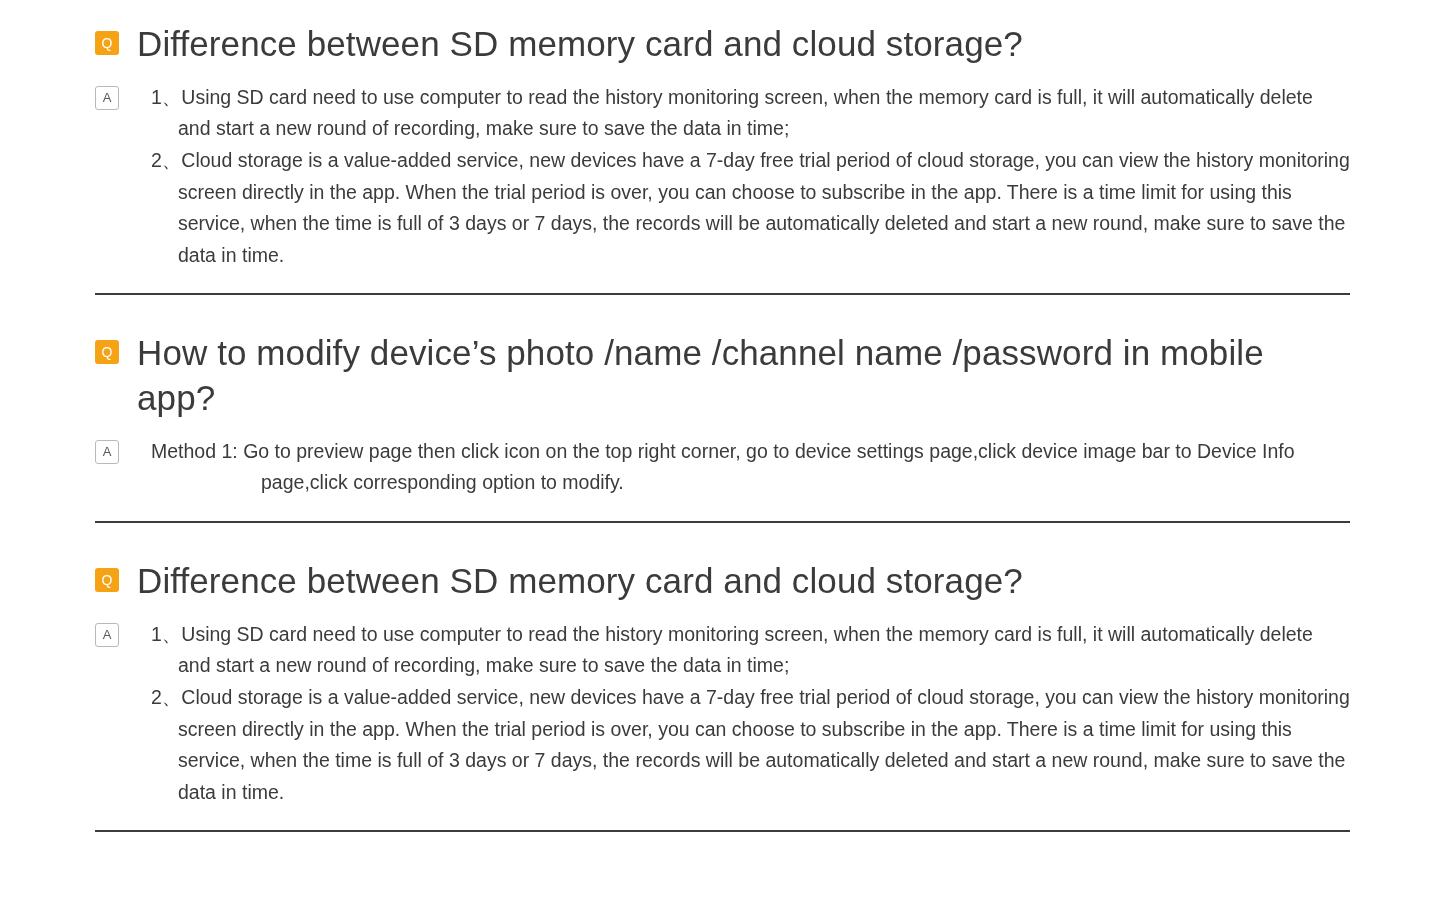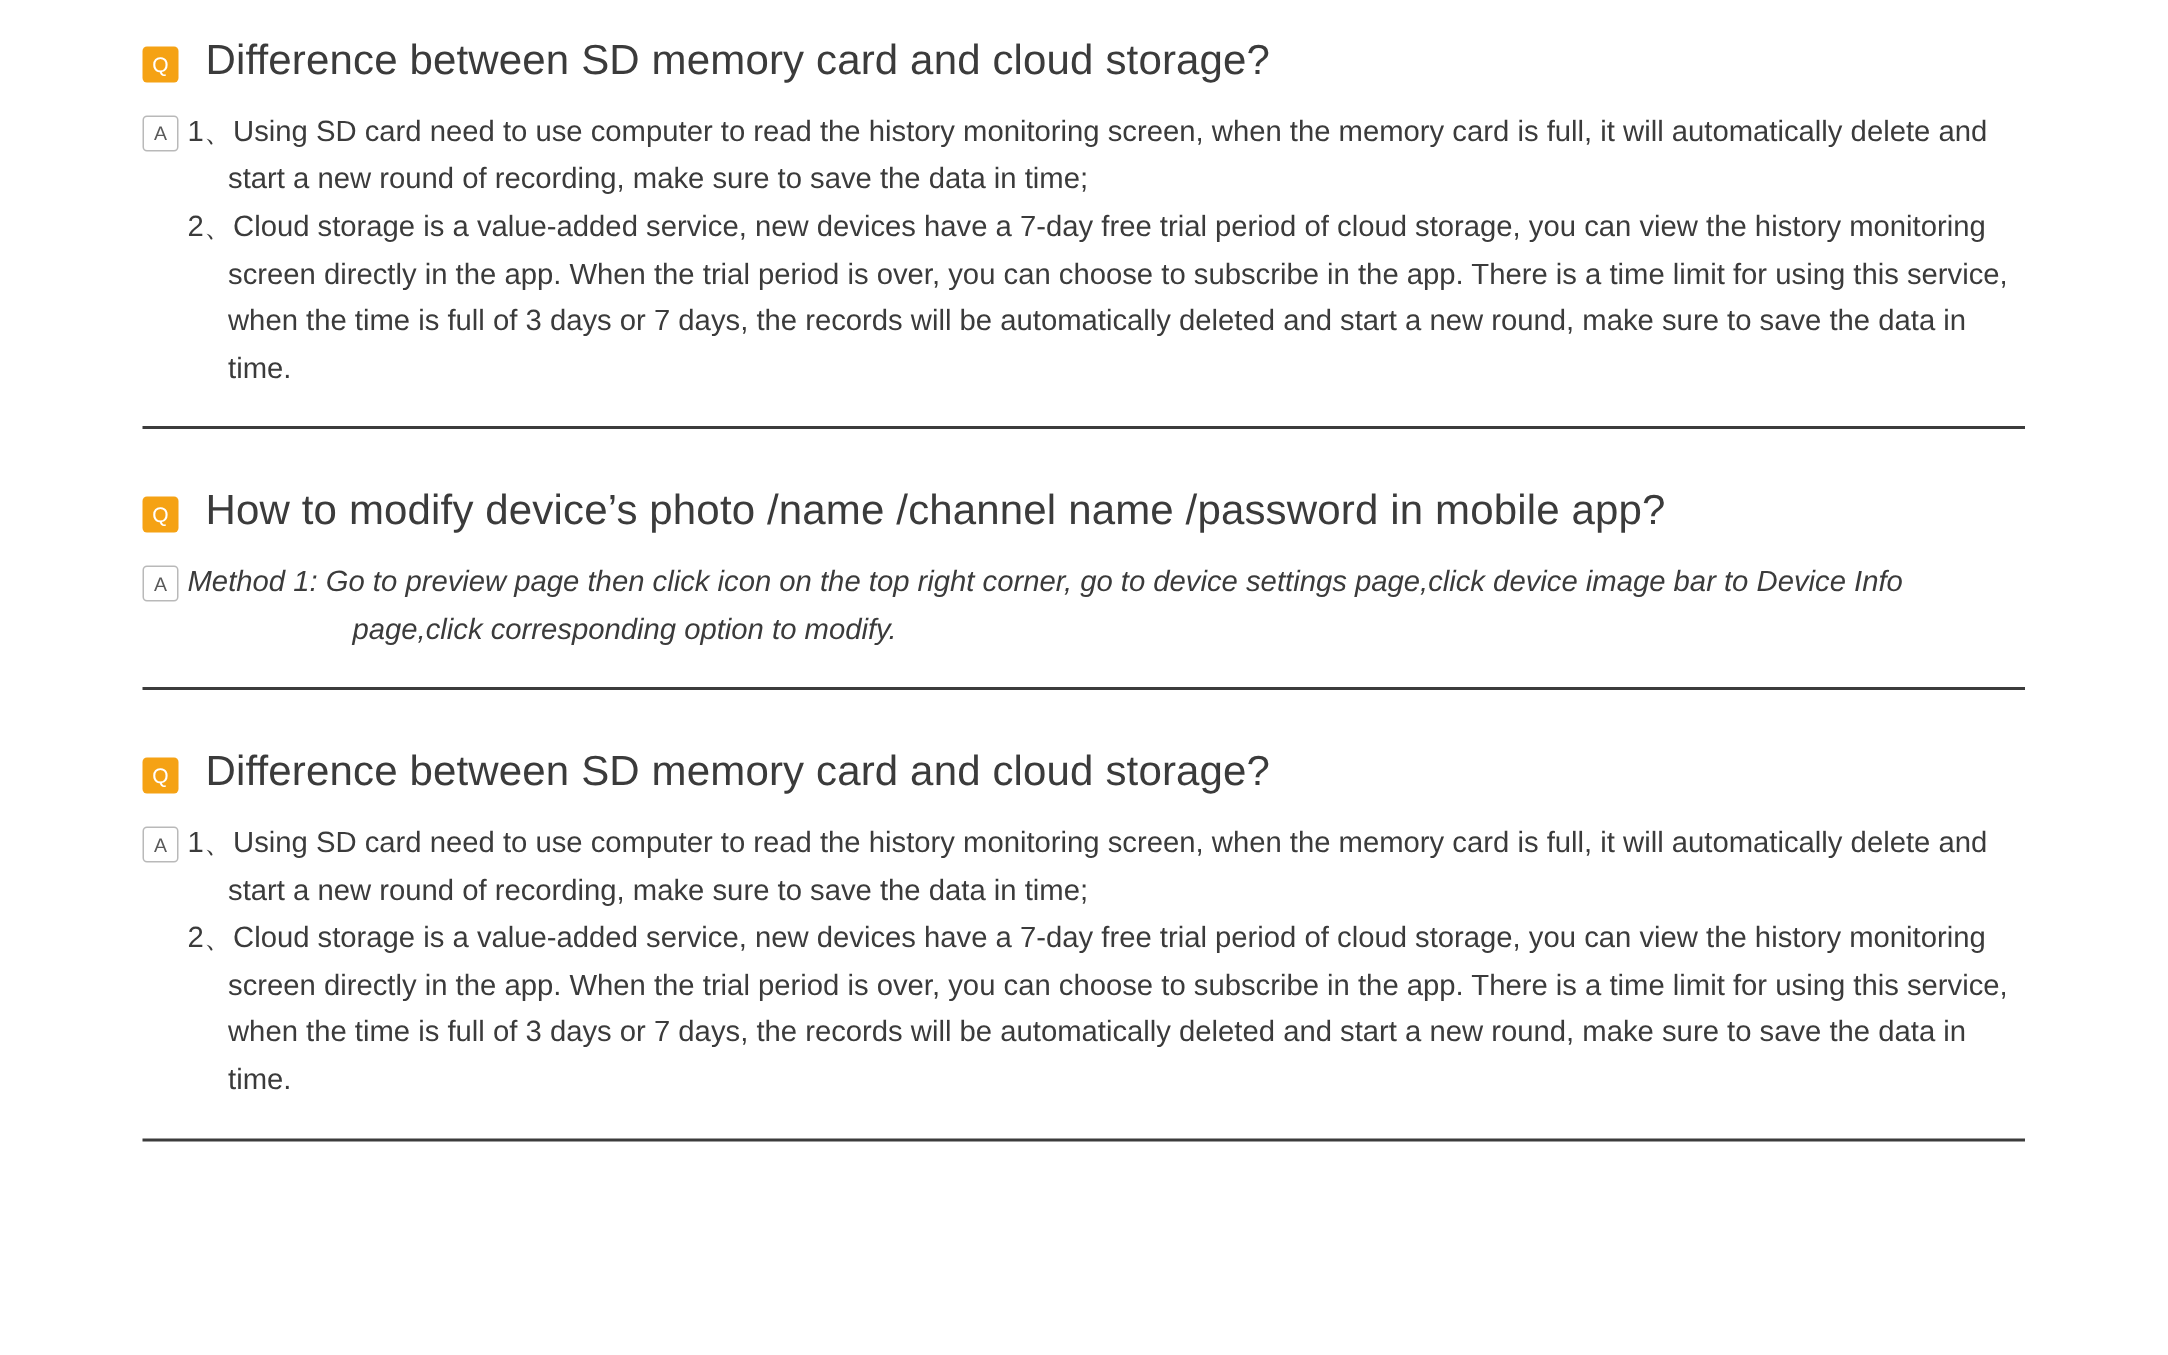--- a/index.html
+++ b/index.html
@@ -47,49 +47,48 @@
   }
   .badge-a {
     background: #ffffff;
     border: 1px solid #b9b9b9;
     color: #5a5a5a;
     margin-top: 4px;
     font-size: 13px;
   }
   .q-text {
     margin-left: 18px;
-    font-size: 28px;
+    font-size: 35px;
     line-height: 1.28;
     color: #3b3b3b;
     font-weight: 400;
     letter-spacing: 0.1px;
   }
   .a-row {
     display: flex;
     align-items: flex-start;
     margin-top: 15px;
   }
   .a-body {
-    margin-left: 6px;
+    margin-left: 32px;
     font-size: 19.5px;
     line-height: 1.62;
     color: #3b3b3b;
   }
   .a-line {
     text-indent: 0;
   }
   
   .num-line {
     padding-left: 27px;
     text-indent: -27px;
   }
   .method-line {
     padding-left: 110px;
     text-indent: -110px;
-    font-style: italic;
   }
   .plain-line {
     padding-left: 0;
   }
   .divider {
     height: 0;
     border-top: 2px solid #3c3c3c;
     margin: 22px 0 0 0;
   }
   .gap-after-divider {

